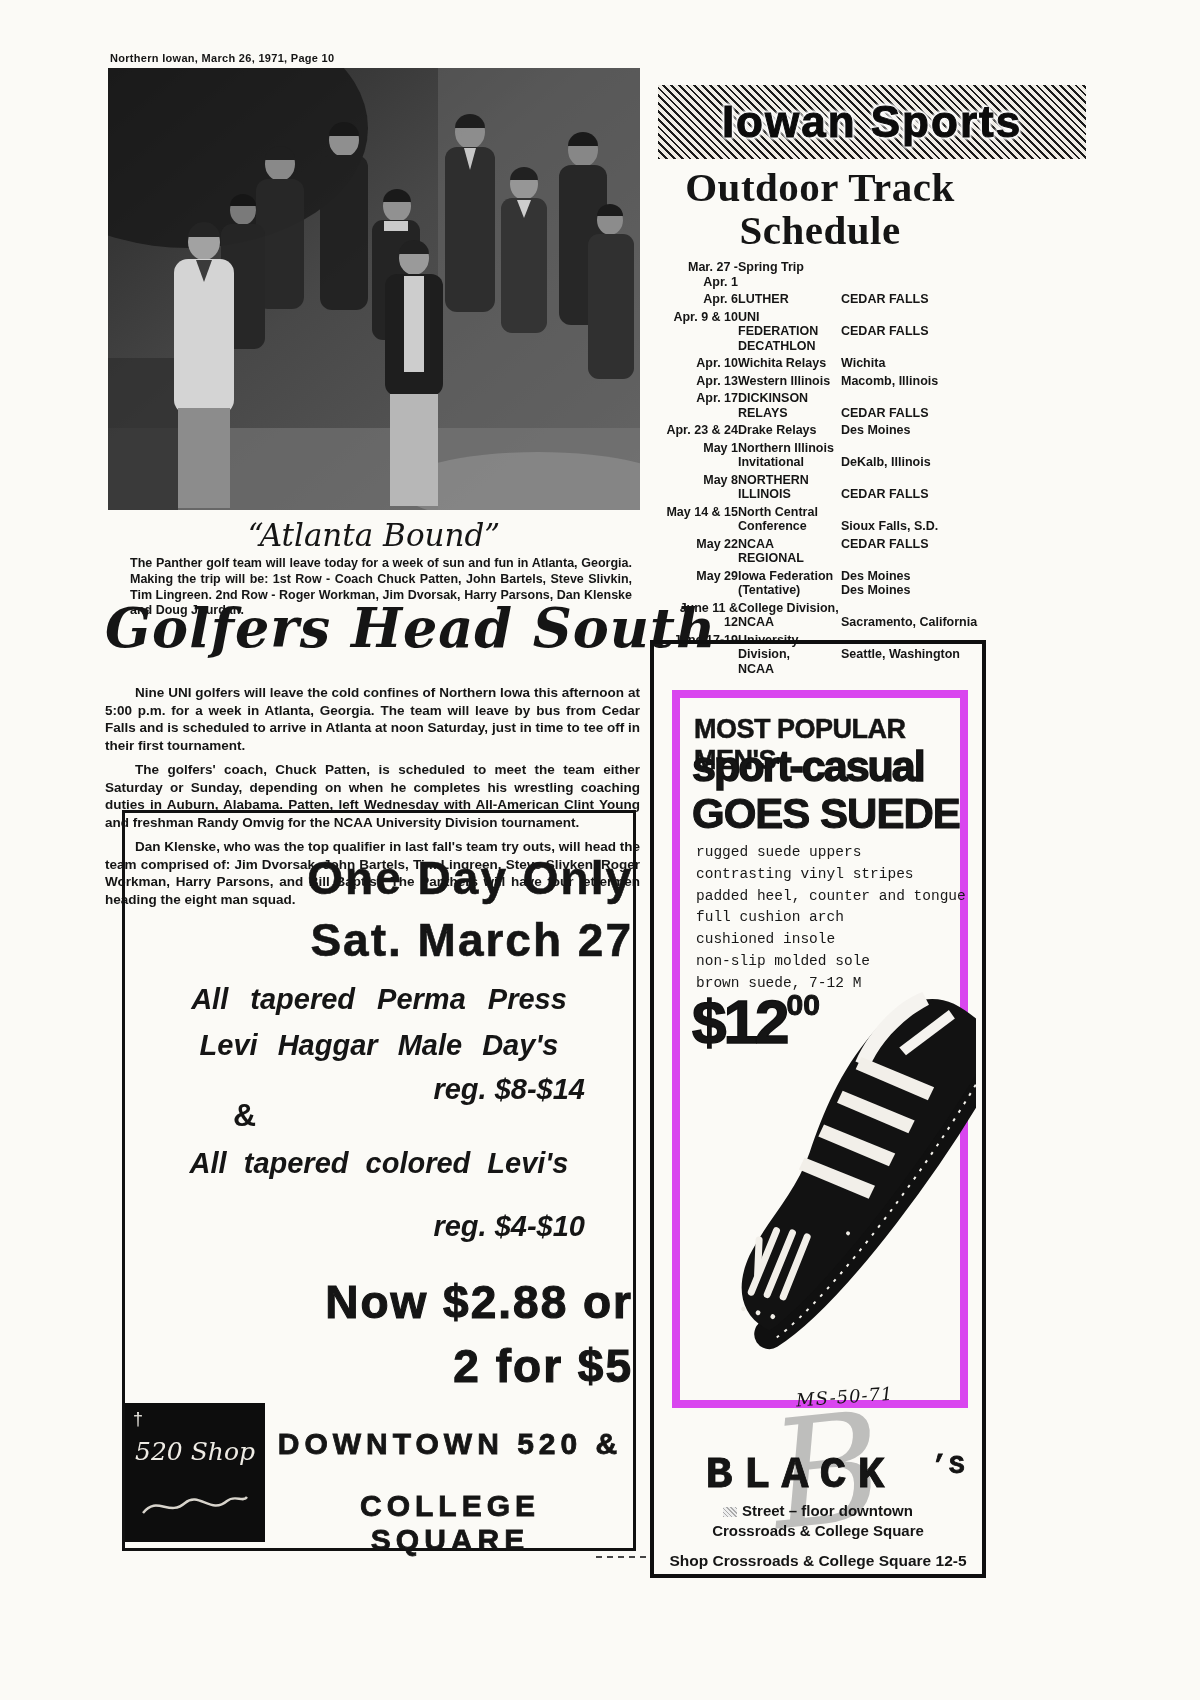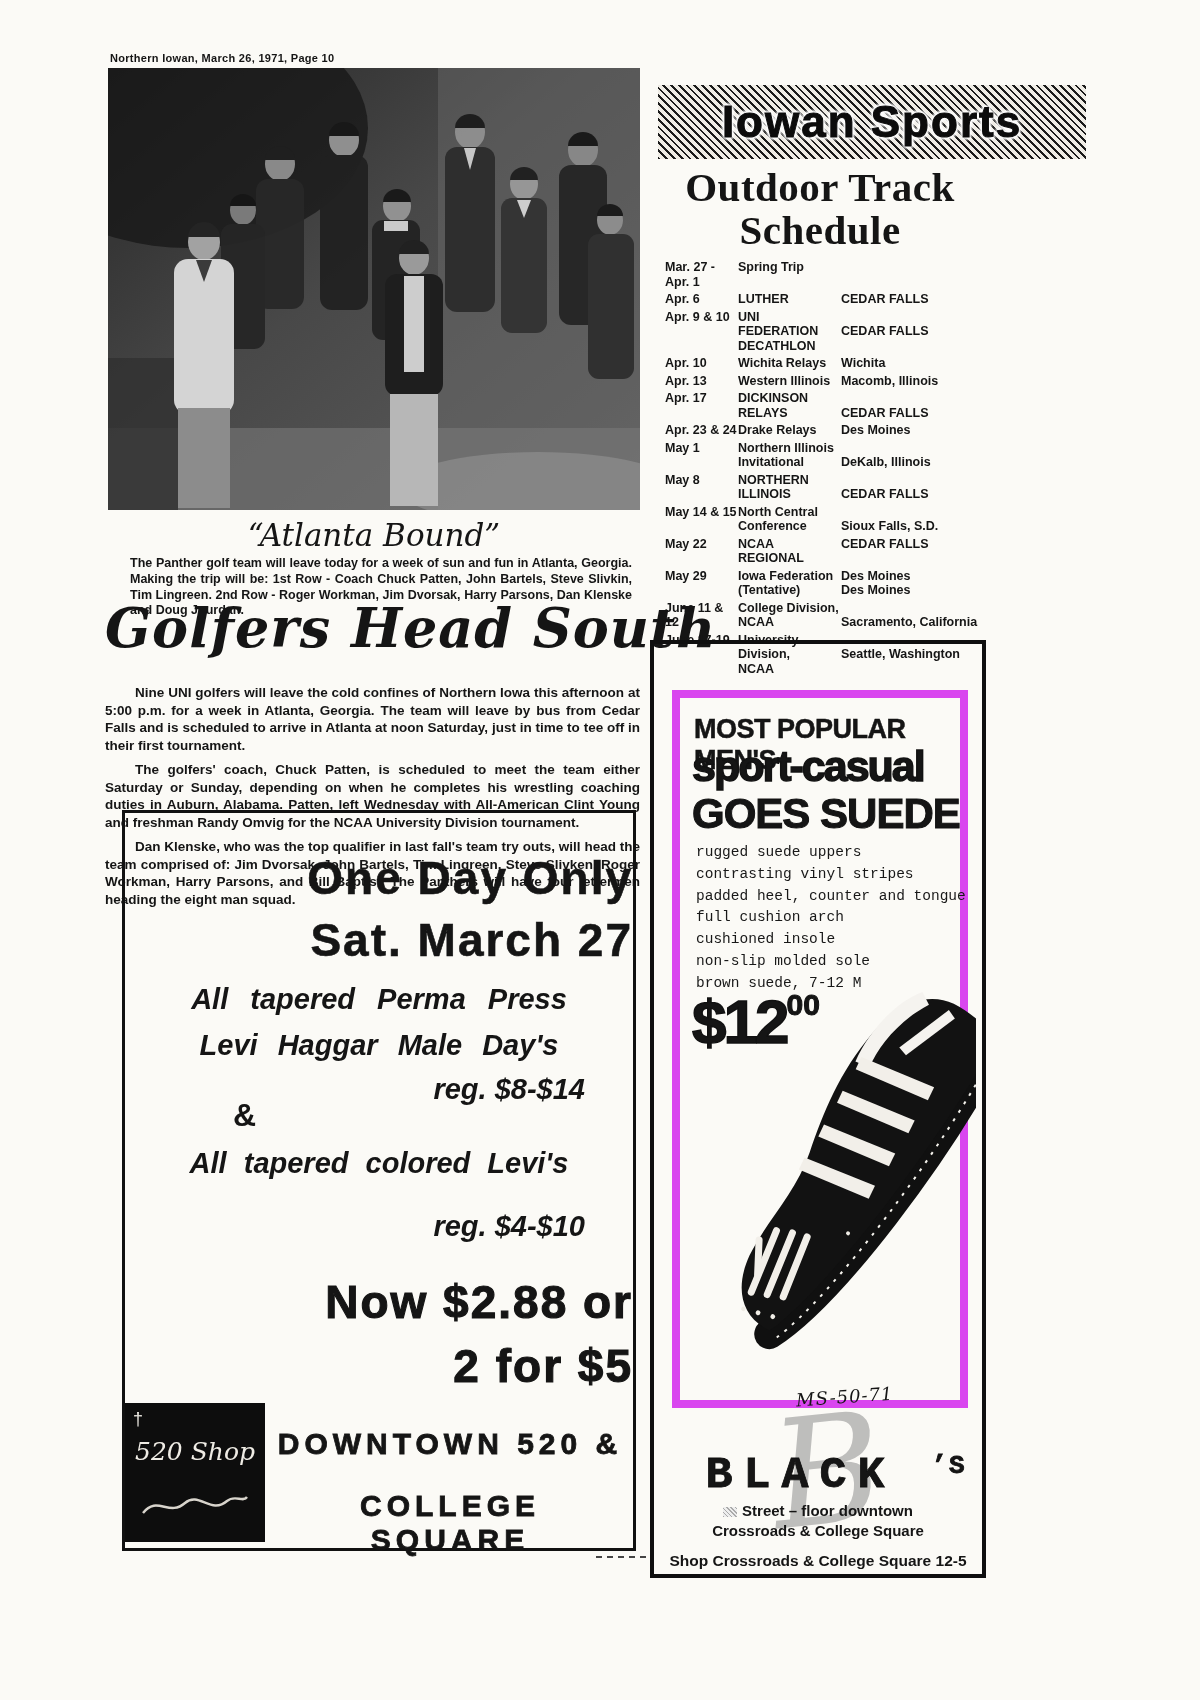--- a/index.html
+++ b/index.html
@@ -30,21 +30,21 @@
   
   .banner{background:repeating-linear-gradient(45deg,#1a1a1a 0px,#1a1a1a 2px,#efece5 2px,#efece5 5.5px);
           display:flex;align-items:center;justify-content:center;}
   .banner-text{font-size:44px;font-weight:700;letter-spacing:2px;color:#0c0c0c;
                -webkit-text-stroke:1px #0c0c0c;
                text-shadow:0 0 3px #fff,0 0 5px #fff,2px 2px 3px #fff,-2px -2px 3px #fff,2px -2px 3px #fff,-2px 2px 3px #fff;}
   .sched-title{font-family:"Liberation Serif",serif;font-weight:700;font-size:41px;
                text-align:center;line-height:1.05;letter-spacing:.5px;}
   .sched{font-size:12.5px;font-weight:700;line-height:1.16;}
   .srow{display:flex;margin-bottom:3px;}
-  .sdate{width:73px;flex:none;white-space:pre-line;}
+  .sdate{width:73px;flex:none;white-space:pre-line;text-align:right;}
   .sevent{width:103px;flex:none;white-space:pre-line;}
   .sloc{flex:1;white-space:pre-line;}
 
   
   .ad520{border:3px solid #111;}
   .big-round{font-size:46px;font-weight:700;letter-spacing:2px;text-align:right;}
   .offer{font-size:29px;font-weight:700;font-style:italic;text-align:center;}
   .logo-box{background:#0d0d0d;color:#efece5;}
   .logo-script{font-family:"DejaVu Serif",serif;font-style:italic;font-size:25px;text-align:center;}
   .downtown{font-size:30px;font-weight:700;letter-spacing:5px;text-align:center;

